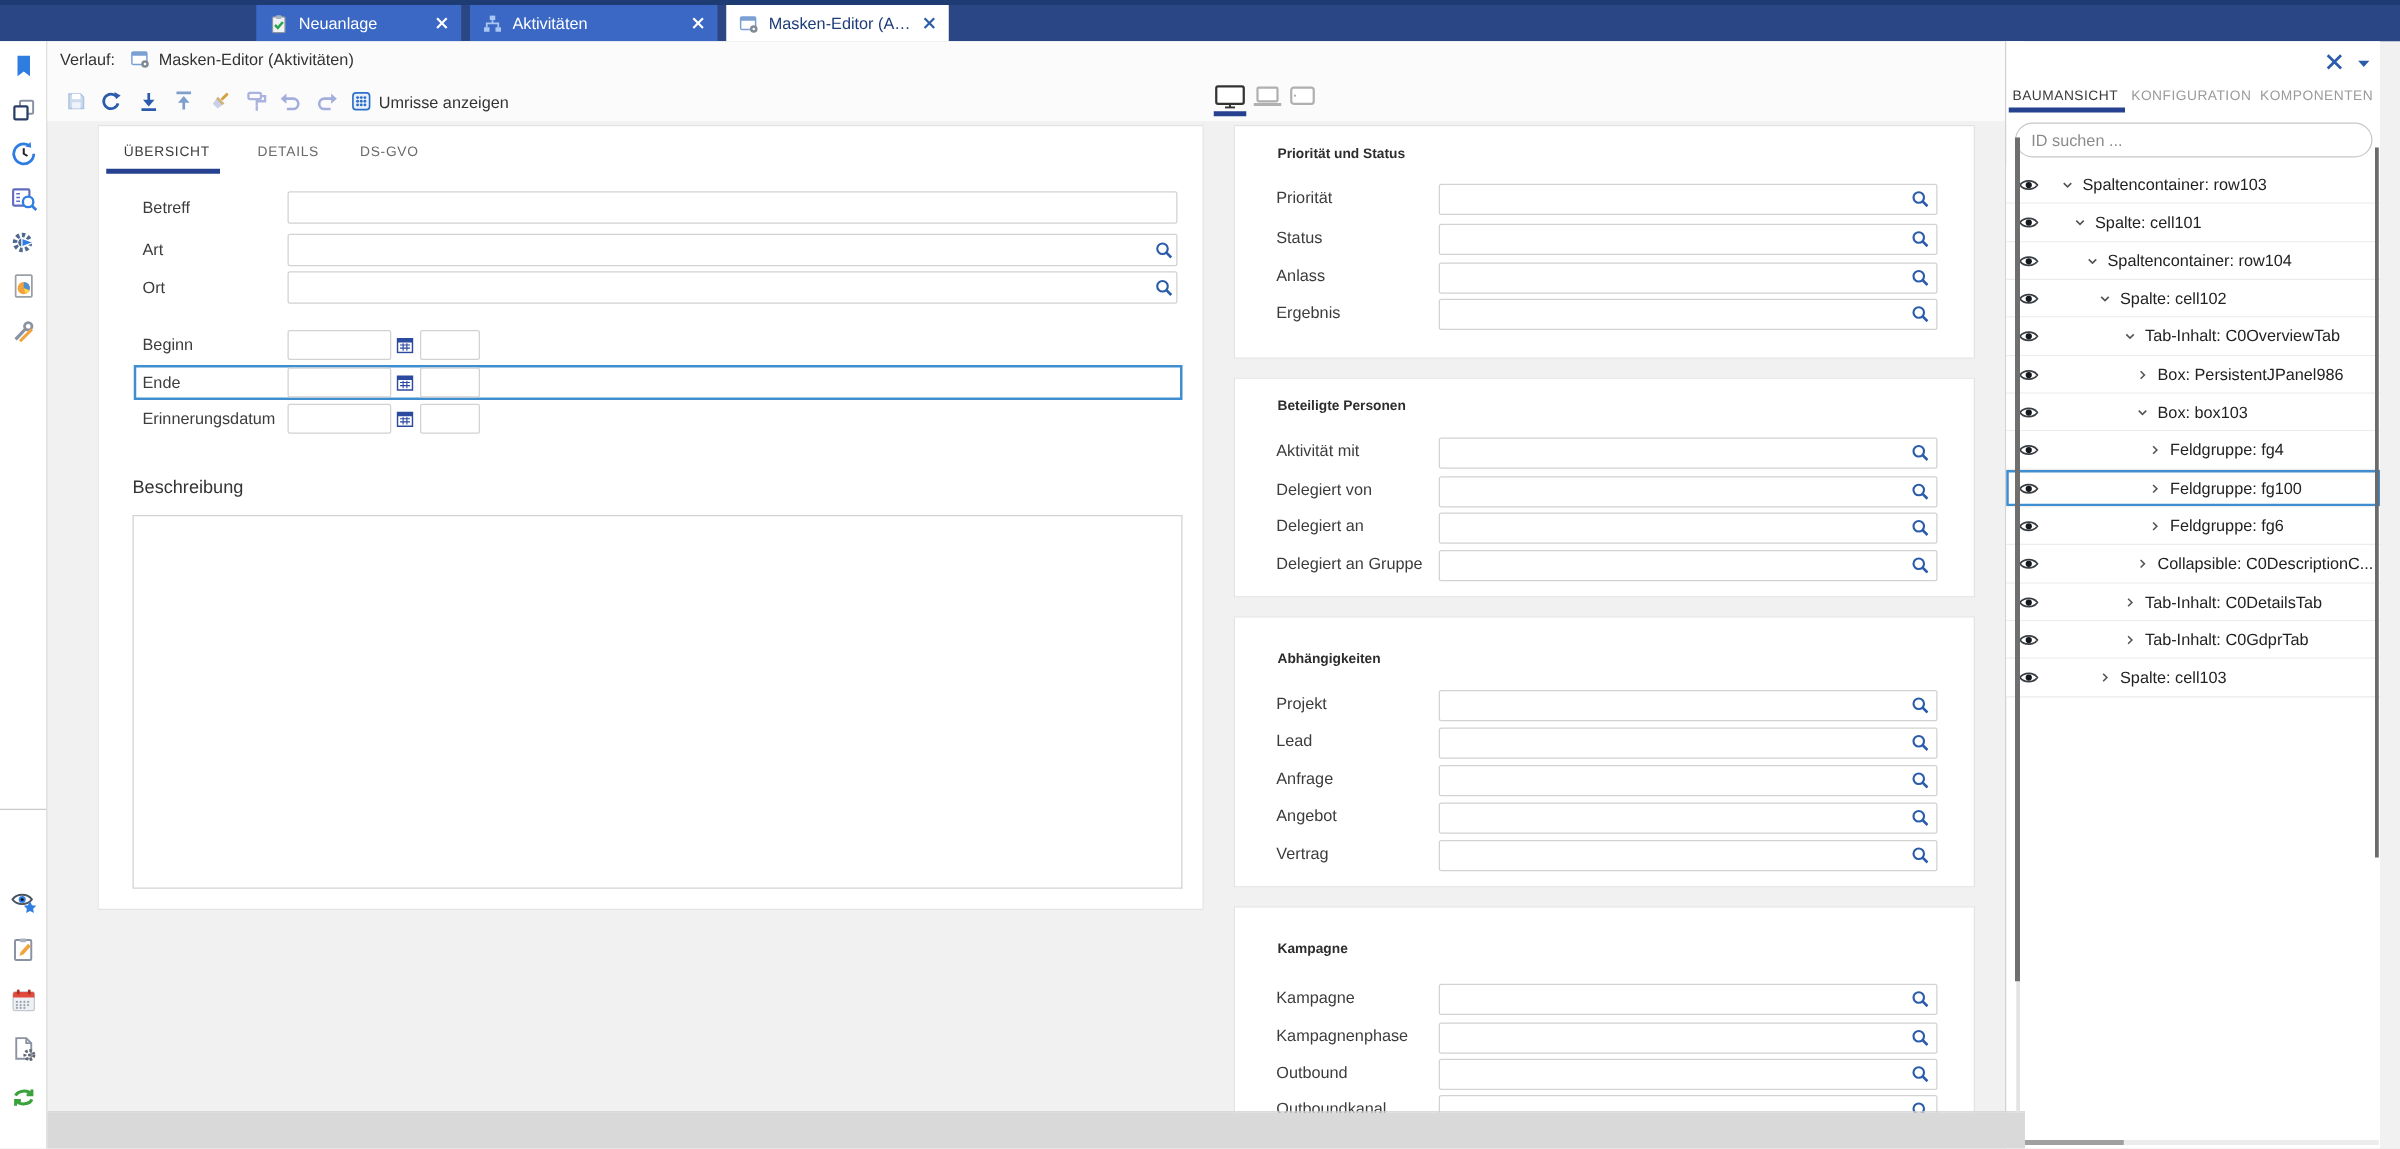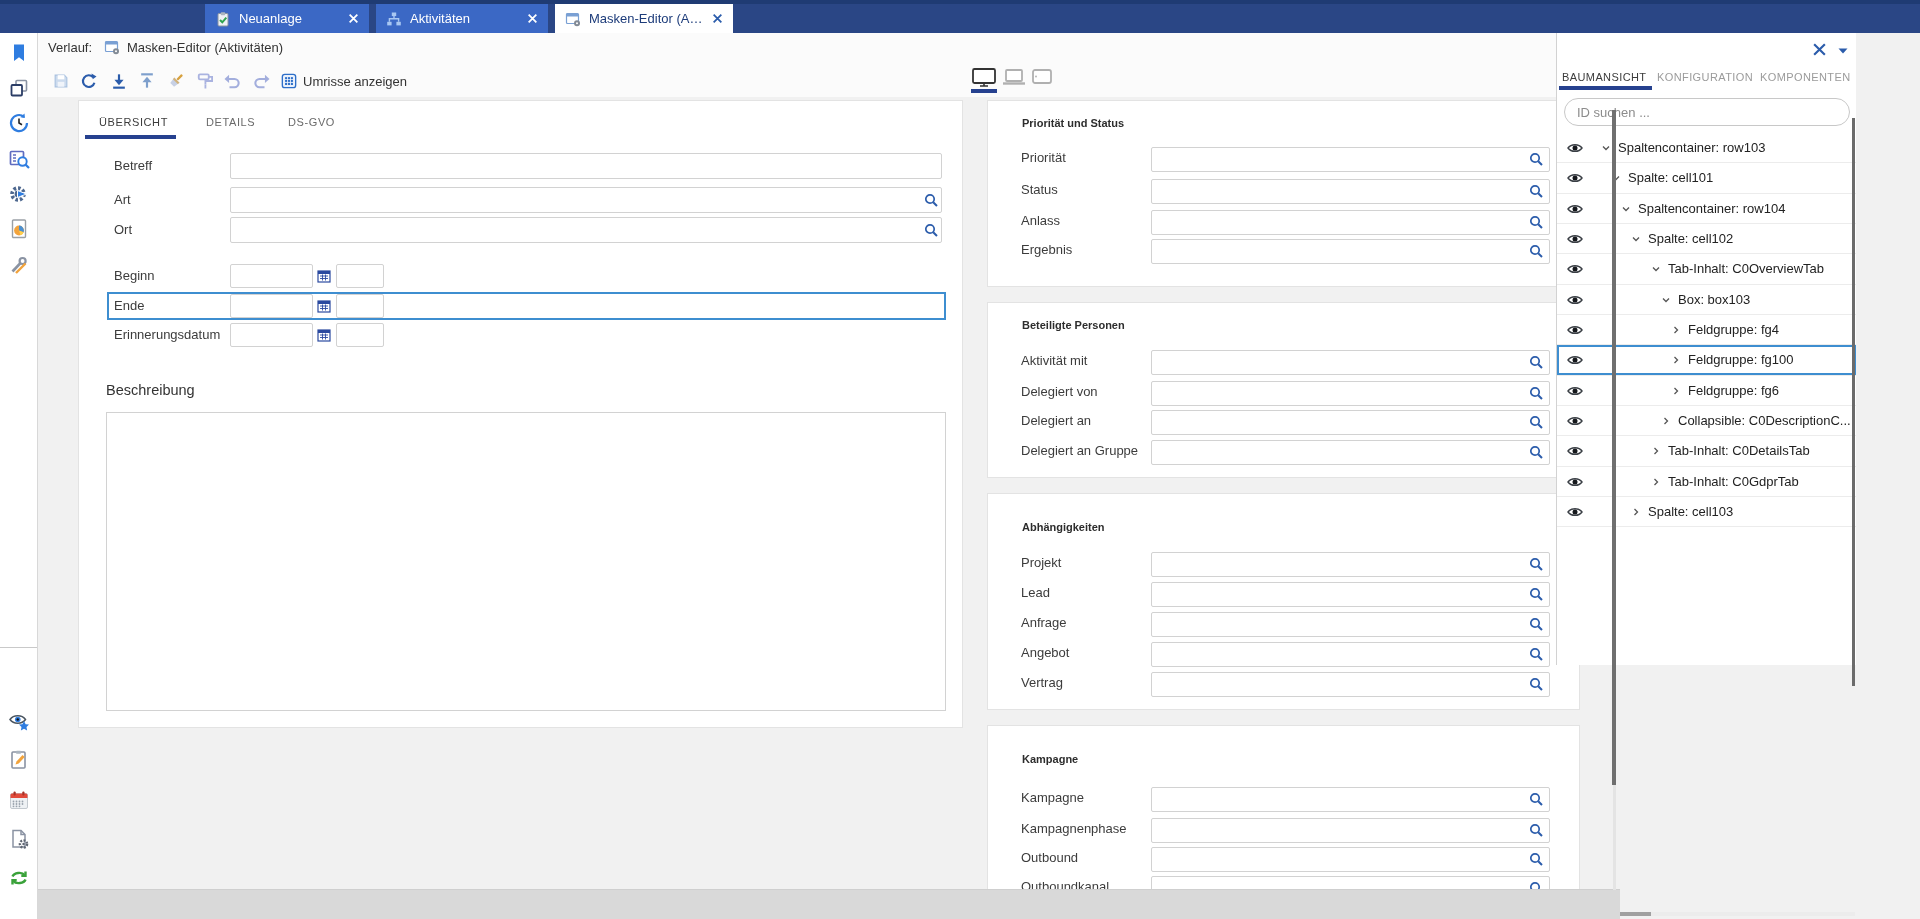--- a/index.html
+++ b/index.html
@@ -64,21 +64,21 @@
   .group-input{position:absolute;left:163px;width:399px;height:25px;box-sizing:border-box;
     border:1px solid #d2d2d2;border-radius:2px;background:#fff;padding:0 24px 0 6px;font:13px "Liberation Sans",sans-serif;}
 
   
   .band{position:absolute;left:38px;top:890px;width:1582px;height:29px;background:#d9d9d9;z-index:5;}
   .band-topline{position:absolute;left:38px;top:889px;width:1582px;height:1px;background:#cfcfcf;z-index:5;}
   .main-vscroll-track{position:absolute;left:1613px;top:110px;width:3px;height:780px;background:#e4e4e4;z-index:6;}
   .main-vscroll{position:absolute;left:1612px;top:110px;width:4px;height:675px;background:#6f6f6f;z-index:7;}
 
   
-  .inspector{position:absolute;left:1556px;top:33px;width:300px;height:632px;background:#fff;
+  .inspector{position:absolute;left:1604px;top:33px;width:300px;height:886px;background:#fff;
     border-left:1px solid #d2d2d2;box-sizing:border-box;}
   .insp-close{position:absolute;left:255px;top:9px;width:15px;height:15px;color:#2b5cab;}
   .insp-caret{position:absolute;left:281px;top:15px;width:10px;height:6px;}
   .insp-tab{position:absolute;top:38px;font-size:11px;letter-spacing:.4px;color:#9b9b9b;white-space:nowrap;}
   .insp-tab.active{color:#3c3c3c;}
   .insp-underline{position:absolute;left:2px;top:53px;width:93px;height:4px;background:#26418f;}
   .insp-search{position:absolute;left:7px;top:65px;width:286px;height:28px;box-sizing:border-box;
     border:1px solid #c8c8c8;border-radius:14px;padding:0 12px;font:13px "Liberation Sans",sans-serif;color:#555;background:#fff;}
   .insp-search::placeholder{color:#8c8c8c;}
   .tree{position:absolute;left:0;top:100px;width:299px;}
@@ -120,21 +120,21 @@
               <path d="M5 9l2.3 2.3 4-4.7" fill="none" stroke="#2ea44f" stroke-width="2"></path>
             </svg>
           </span>
           <span class="tab-label">Neuanlage</span>
           <span class="tab-close">
             <svg viewBox="0 0 10 10" fill="none">
               <path d="M1.5 1.5l7 7M8.5 1.5l-7 7" stroke="currentColor" stroke-width="1.6"></path>
             </svg>
           </span>
         </div>
-        <div class="app-tab" style="width: 172px;">
+        <div class="app-tab" style="width: 198px;">
           <span class="ic">
             <svg viewBox="0 0 16 16">
               <rect x="5.8" y="1.5" width="4.4" height="3.6" fill="#a9c7f2"></rect>
               <rect x="1.2" y="10.8" width="4.4" height="3.6" fill="#a9c7f2"></rect>
               <rect x="10.4" y="10.8" width="4.4" height="3.6" fill="#a9c7f2"></rect>
               <path d="M8 5.1v2.6M3.4 10.8V7.7h9.2v3.1" fill="none" stroke="#a9c7f2" stroke-width="1.4"></path>
             </svg>
           </span>
           <span class="tab-label">Aktivitäten</span>
           <span class="tab-close">
@@ -696,20 +696,34 @@
         </div>
         <div class="tree-row">
           <span class="tree-eye">
             <svg viewBox="0 0 16 12">
               <path d="M1 6C4 1.6 12 1.6 15 6 12 10.4 4 10.4 1 6z" fill="#fff" stroke="#3a3f45" stroke-width="1.4"></path>
               <circle cx="8" cy="6" r="2.5" fill="#15181c"></circle>
             </svg>
           </span>
           <span class="tree-chev" style="left: 104px;">
             <svg viewBox="0 0 10 10" fill="none">
+              <path d="M3.5 2l3 3-3 3" stroke="#555" stroke-width="1.3"></path>
+            </svg>
+          </span>
+          <span class="tree-label" style="left: 121px;">Box: PersistentJPanel986</span>
+        </div>
+        <div class="tree-row">
+          <span class="tree-eye">
+            <svg viewBox="0 0 16 12">
+              <path d="M1 6C4 1.6 12 1.6 15 6 12 10.4 4 10.4 1 6z" fill="#fff" stroke="#3a3f45" stroke-width="1.4"></path>
+              <circle cx="8" cy="6" r="2.5" fill="#15181c"></circle>
+            </svg>
+          </span>
+          <span class="tree-chev" style="left: 104px;">
+            <svg viewBox="0 0 10 10" fill="none">
               <path d="M2 3.5l3 3 3-3" stroke="#555" stroke-width="1.3"></path>
             </svg>
           </span>
           <span class="tree-label" style="left: 121px;">Box: box103</span>
         </div>
         <div class="tree-row">
           <span class="tree-eye">
             <svg viewBox="0 0 16 12">
               <path d="M1 6C4 1.6 12 1.6 15 6 12 10.4 4 10.4 1 6z" fill="#fff" stroke="#3a3f45" stroke-width="1.4"></path>
               <circle cx="8" cy="6" r="2.5" fill="#15181c"></circle>

